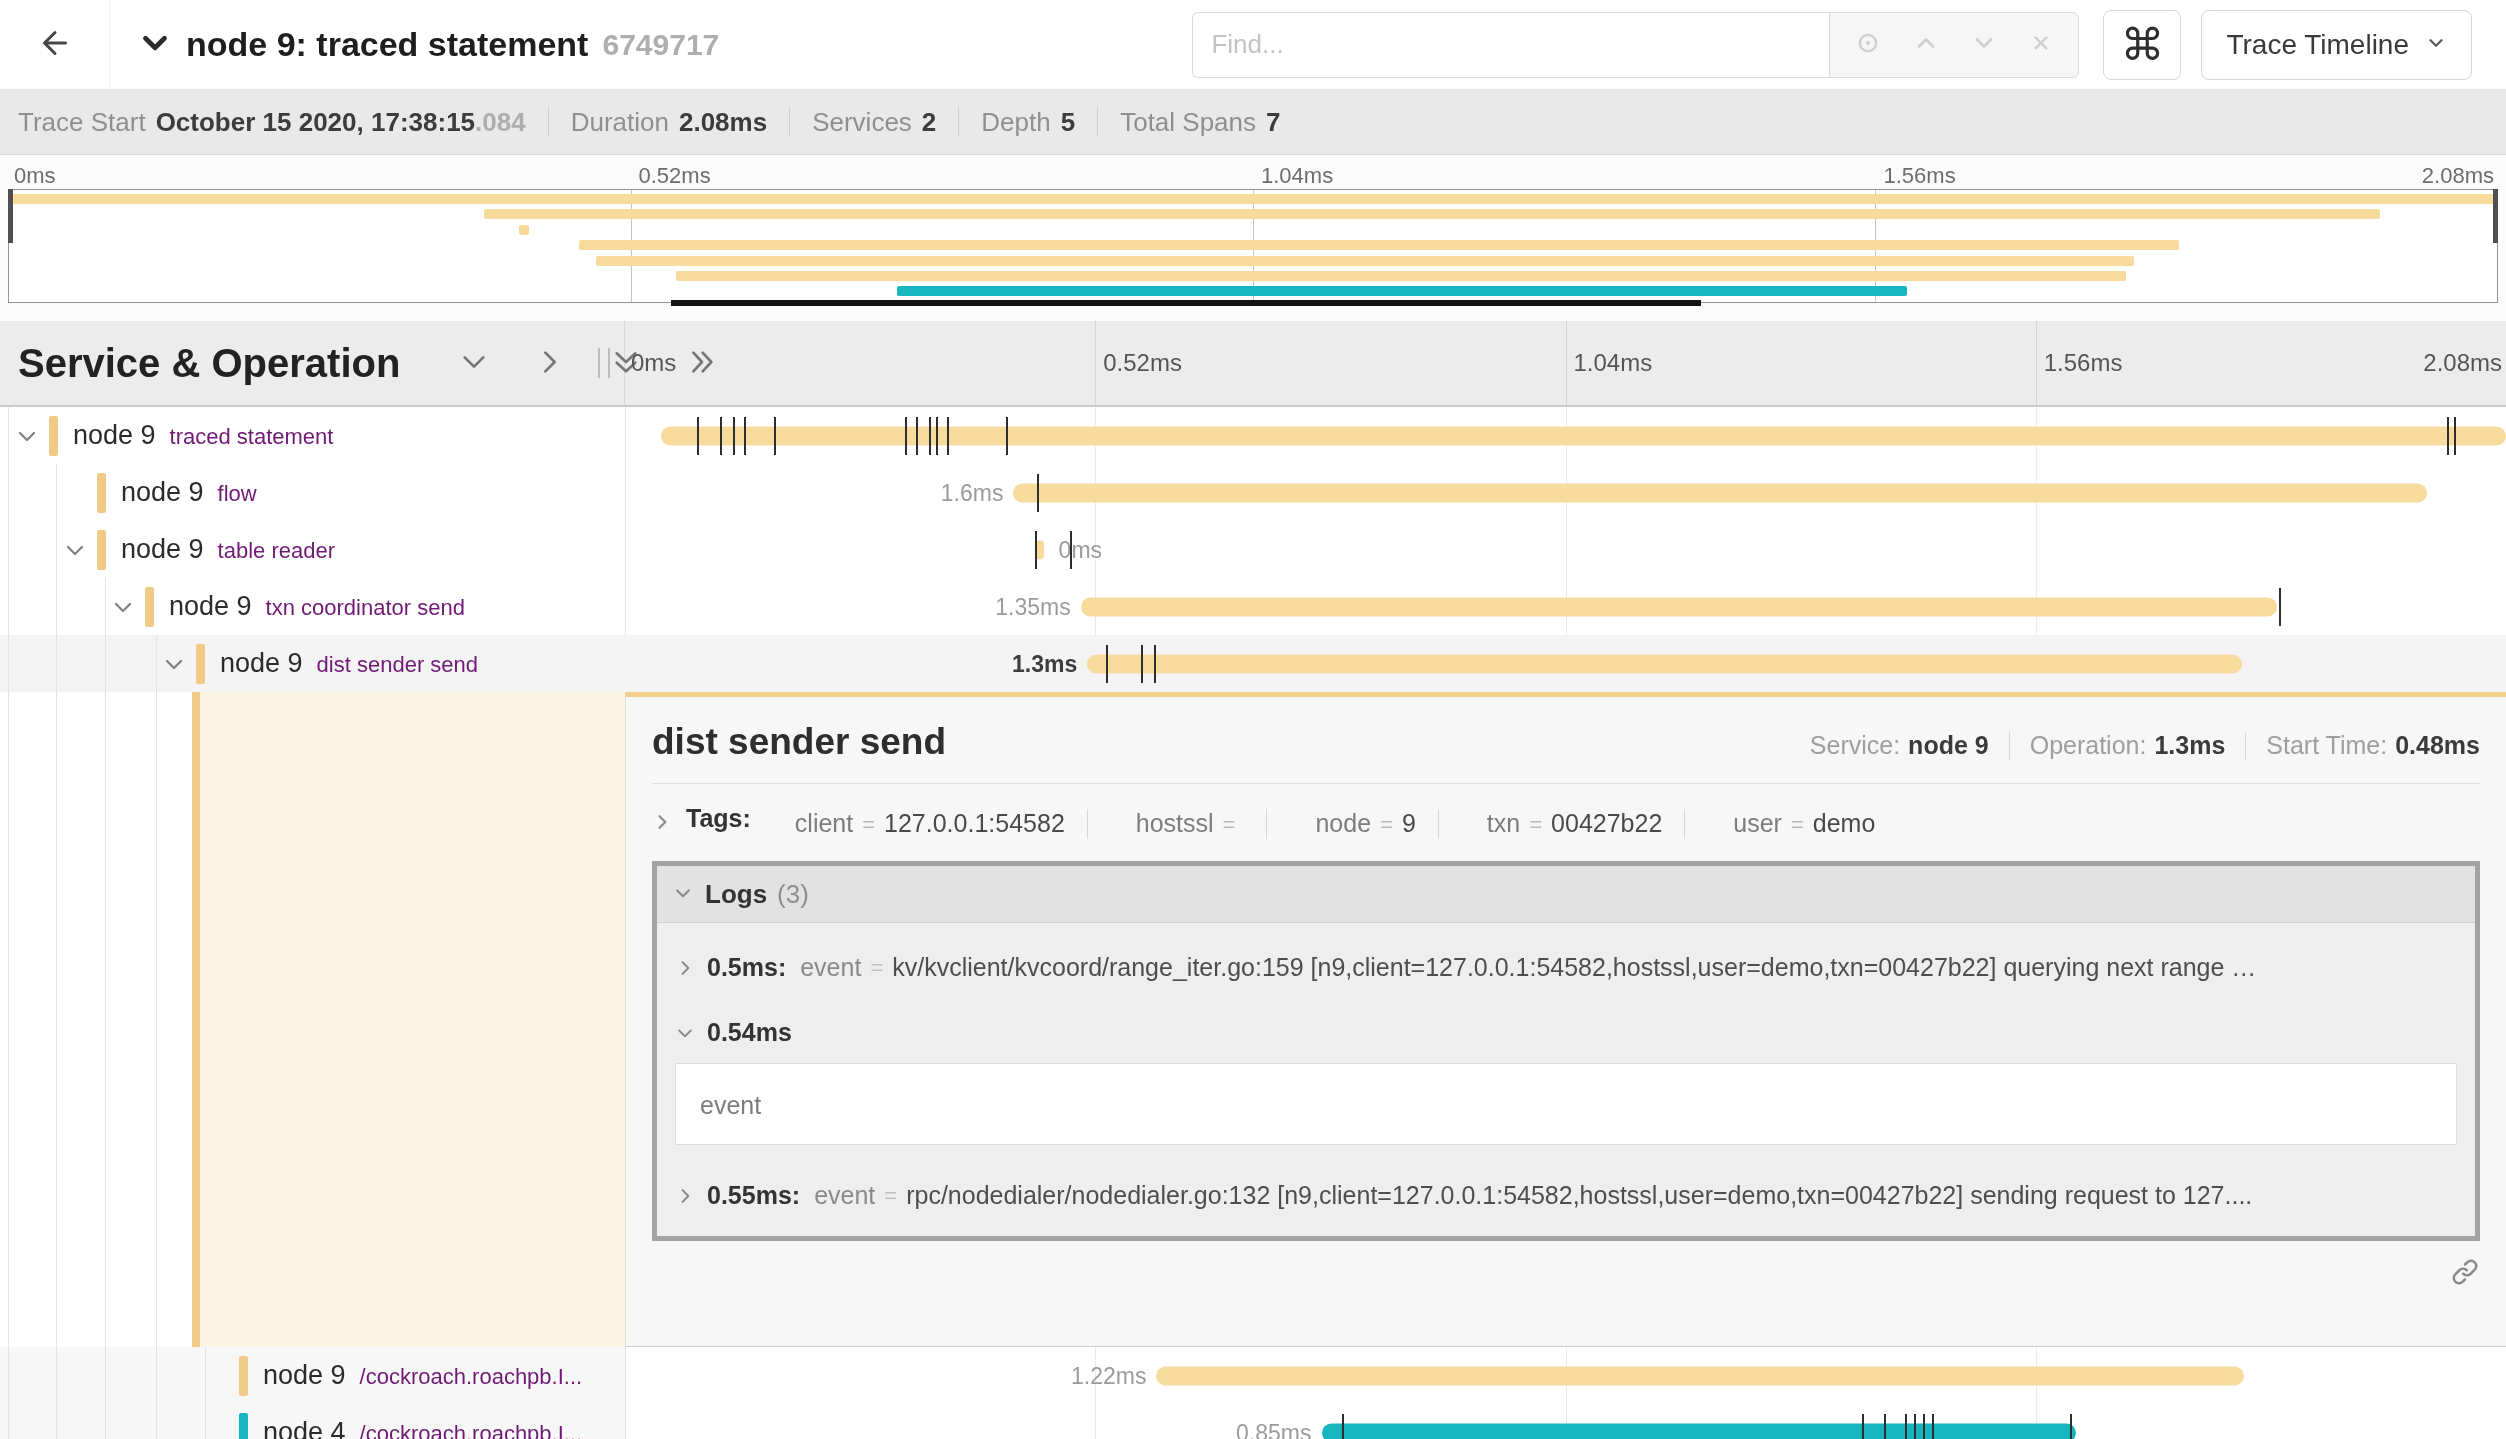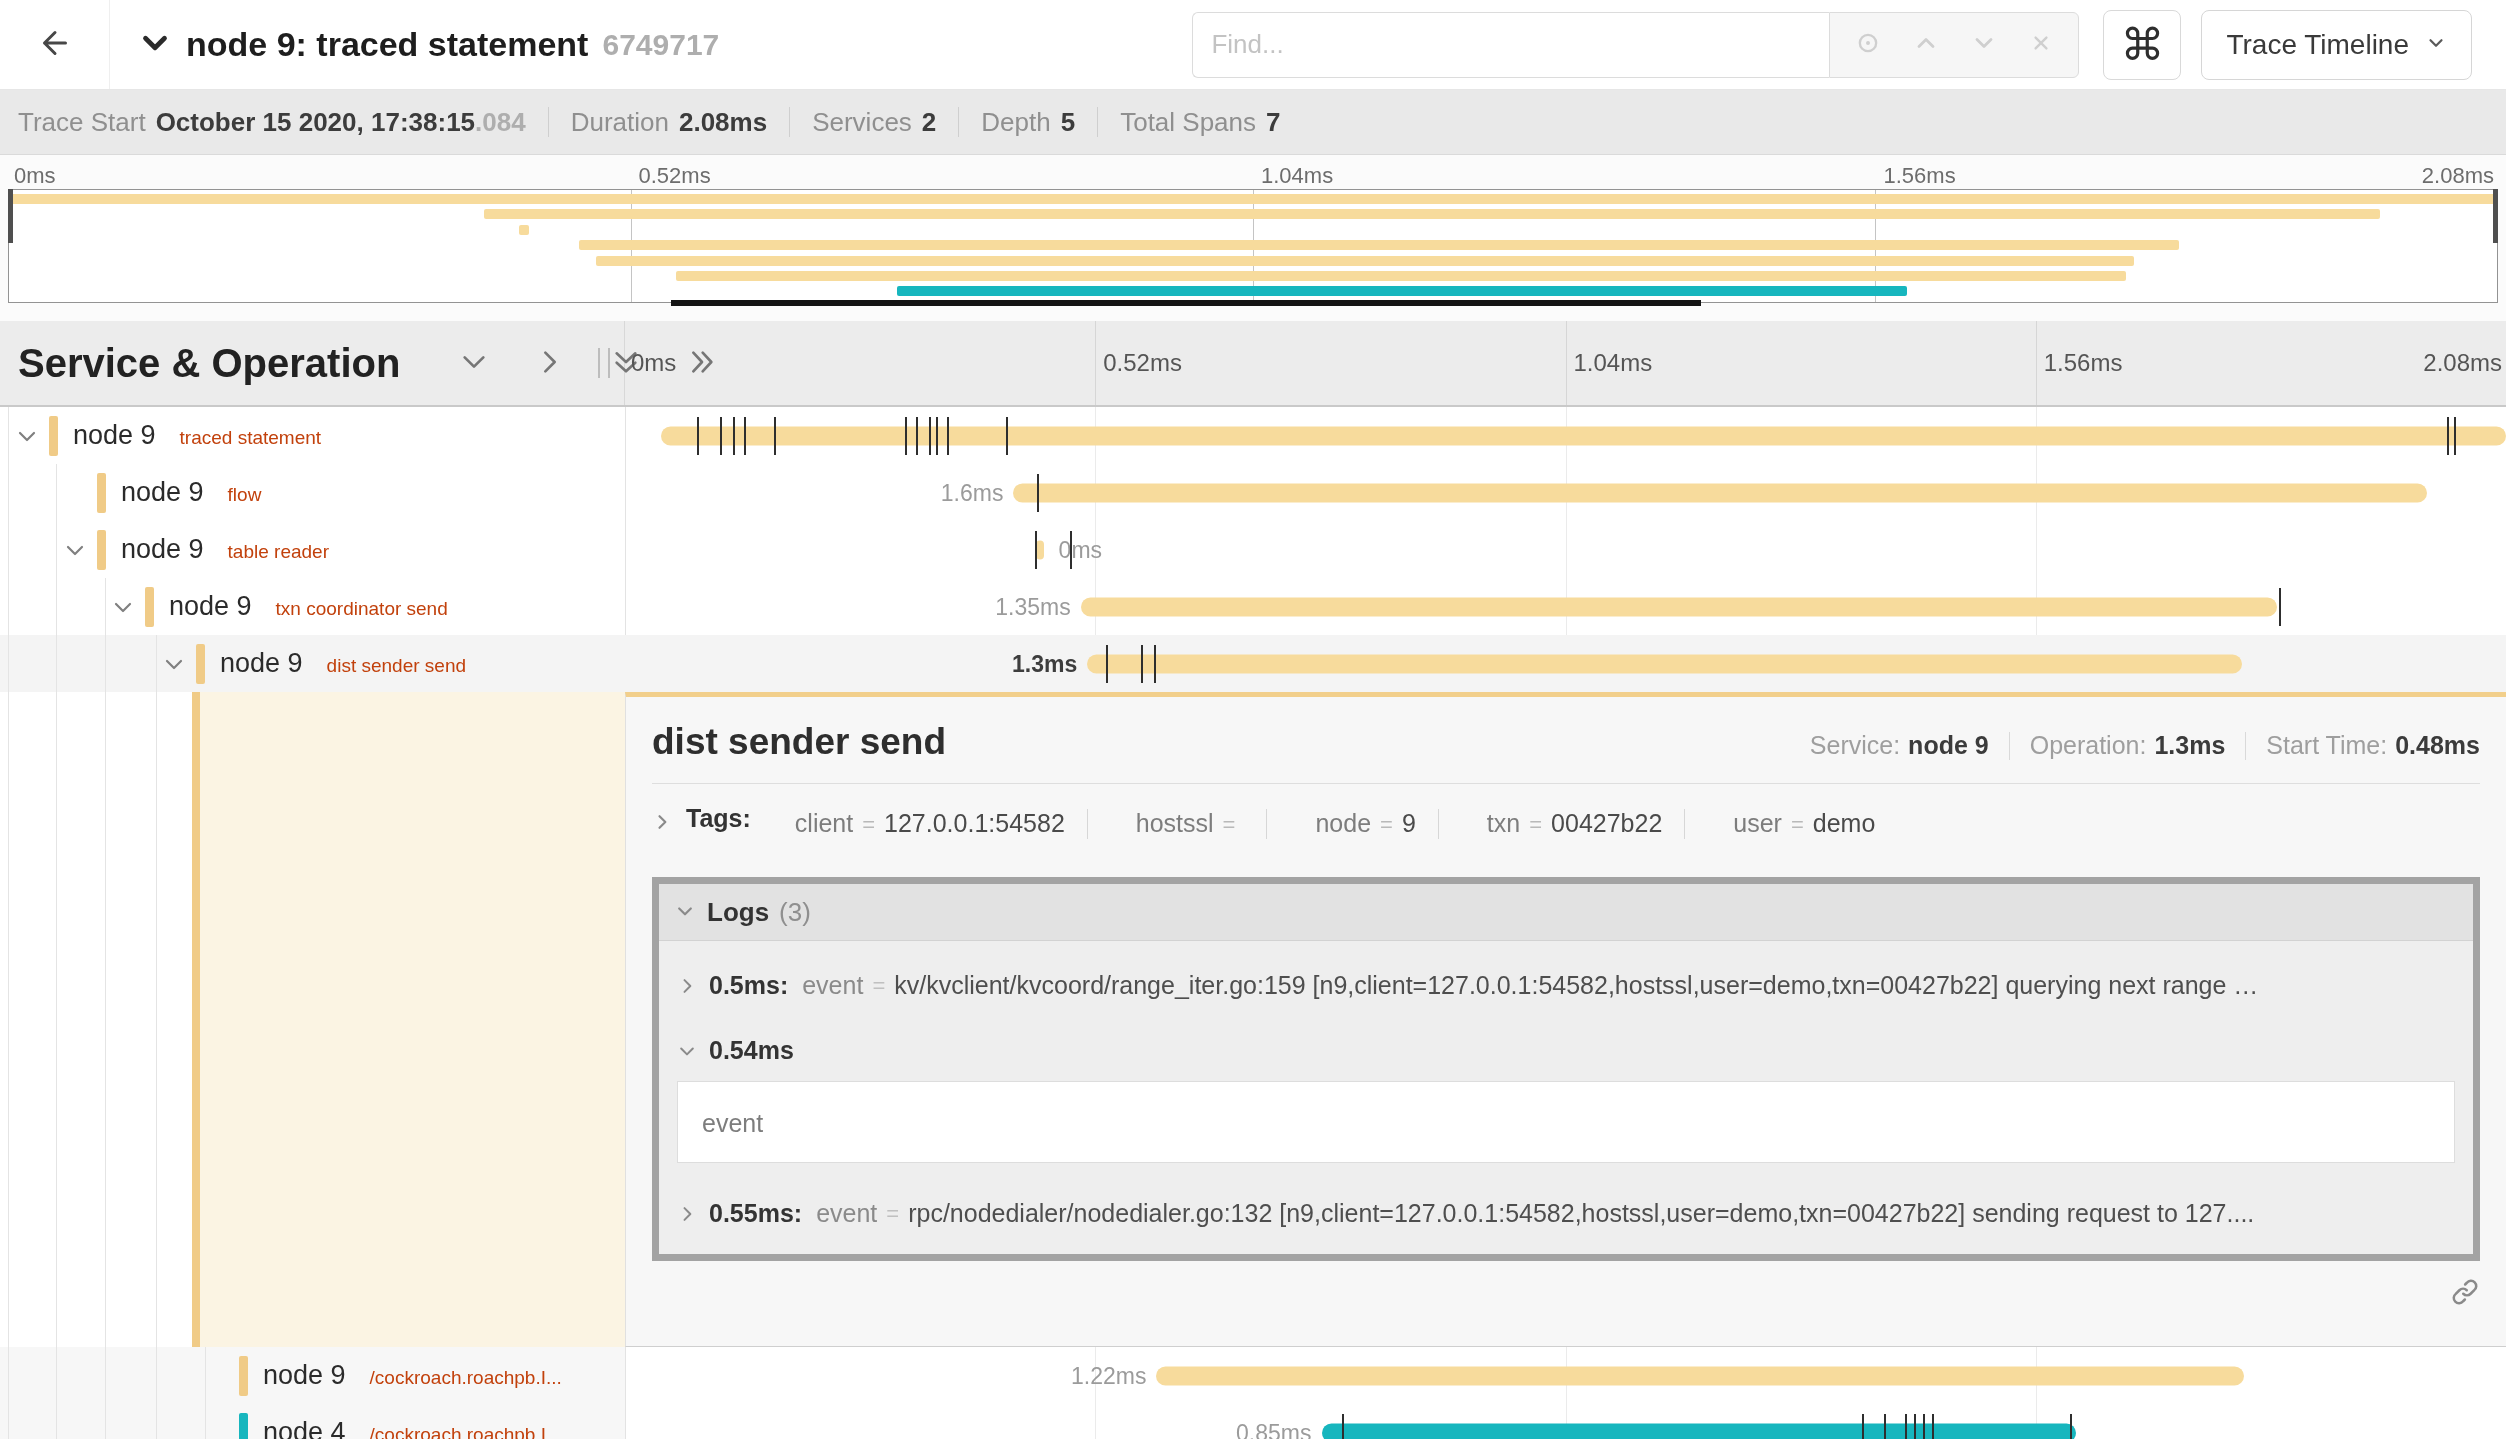--- a/index.html
+++ b/index.html
@@ -71,21 +71,21 @@
   .trow.selected{background:#f4f4f4;}
   .tname{width:625px;flex:none;position:relative;overflow:hidden;display:flex;align-items:center;
          box-sizing:border-box;}
   .tname.shaded{background:#f7f7f7;}
   .guide{position:absolute;top:0;bottom:0;width:1px;background:#e4e4e4;}
   .marker{position:absolute;width:9px;height:40px;border-radius:2px;top:50%;
           transform:translateY(-50%);}
   .row-chev{position:absolute;top:50%;transform:translateY(-50%);display:flex;}
   .nm{display:flex;align-items:baseline;white-space:nowrap;}
   .svc{font-size:27px;font-weight:500;color:#2b2b2b;}
-  .op{font-size:19px;color:#c2410c;margin-left:24px;}
+  .op{font-size:22px;color:#701a75;margin-left:14px;}
   .tgantt{flex:1;position:relative;margin-left:36px;}
   .bar{position:absolute;height:19px;top:50%;transform:translateY(-50%);border-radius:10px;}
   .btick{position:absolute;width:2px;height:38px;top:50%;transform:translateY(-50%);
          background:#2e2e2e;}
   .dur{position:absolute;top:50%;transform:translateY(-50%);font-size:23px;color:#9b9b9b;
        white-space:nowrap;}
   .dur.emph{color:#3d3d3d;font-weight:700;}
 
   
   .detail-zone{height:655px;position:relative;}
@@ -102,21 +102,21 @@
   .d-meta .val{color:#3b3b3b;font-weight:700;margin-left:8px;}
   .meta-sep{width:1px;height:28px;background:#d9d9d9;margin:0 20px;align-self:center;}
   .d-div{height:1px;background:#dedede;margin-top:20px;}
   .d-tags{display:flex;align-items:center;padding:20px 0 12px;font-size:25px;cursor:pointer;}
   .tag-lbl{font-weight:700;color:#333;margin:0 18px 10px 14px;}
   .tag{display:flex;align-items:baseline;margin-left:26px;}
   .tag .k{color:#7d7d7d;}
   .tag .eq{color:#b9b9b9;margin:0 9px;font-size:22px;}
   .tag .v{color:#4a4a4a;}
   .tag-sep{width:1px;height:30px;background:#d7d7d7;margin:0 22px;align-self:center;}
-  .logs{border:7px solid #a3a3a3;background:#eee;margin-top:22px;}
+  .logs{border:5px solid #a3a3a3;background:#eee;margin-top:6px;}
   .logs-head{display:flex;align-items:center;height:56px;background:#e2e2e2;padding:0 16px;
              border-bottom:1px solid #d2d2d2;font-size:26px;cursor:pointer;}
   .logs-title{font-weight:700;color:#333;margin:0 10px 0 12px;}
   .logs-count{color:#8f8f8f;}
   .logs-body{padding:8px 18px 4px;}
   .log-row{display:flex;align-items:center;padding:22px 0;font-size:25px;color:#4e4e4e;
            cursor:pointer;overflow:hidden;white-space:nowrap;}
   .log-time{font-weight:700;color:#333;margin:0 6px 0 12px;}
   .log-k{color:#8a8a8a;margin-left:8px;}
   .log-eq{color:#c0c0c0;margin:0 9px;font-size:22px;}

